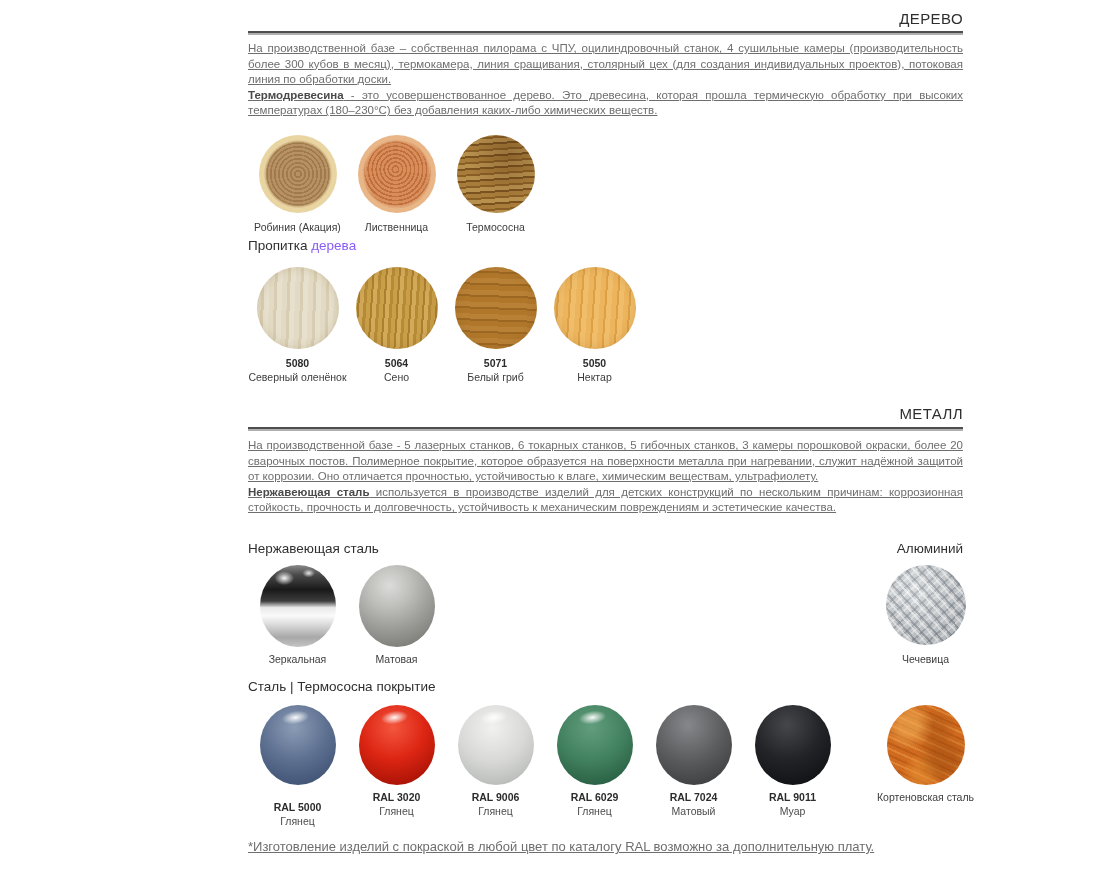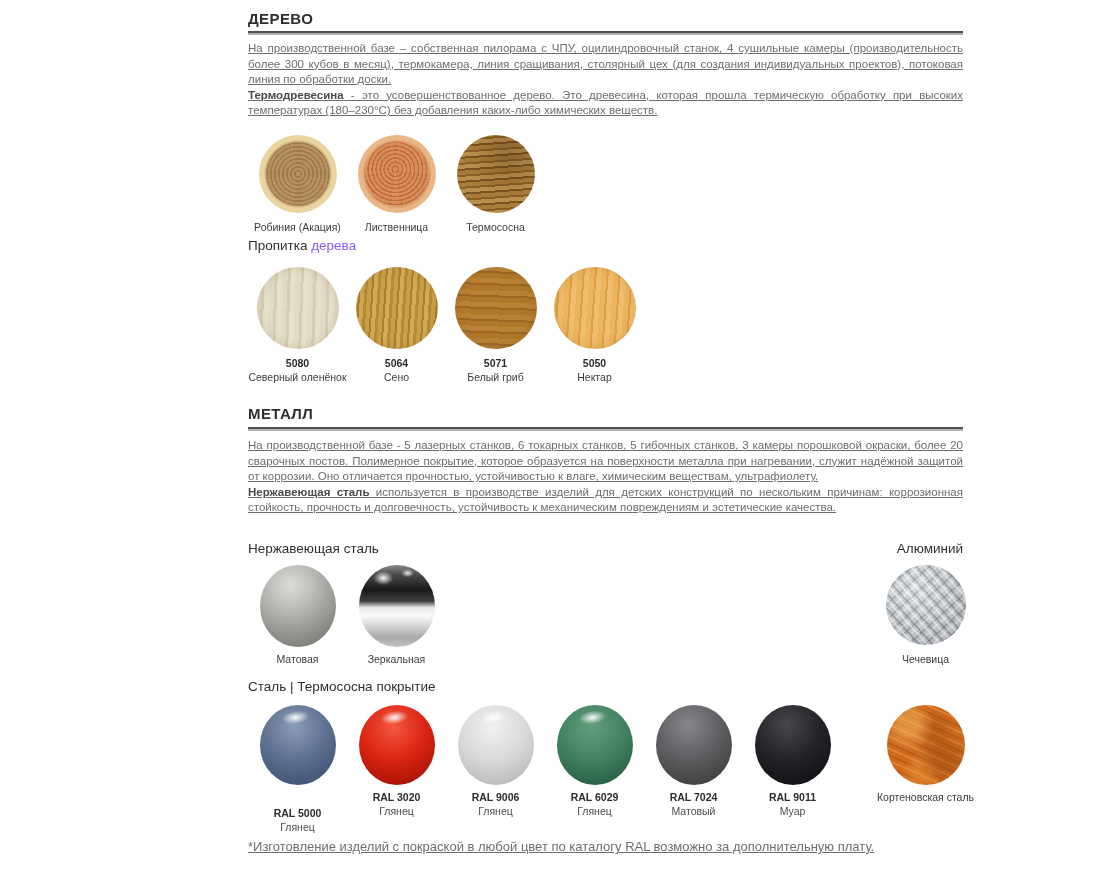--- a/index.html
+++ b/index.html
@@ -3,21 +3,21 @@
 <meta charset="utf-8">
 <style>
   html,body{margin:0;padding:0;background:#ffffff;}
   .page{
     position:relative;width:1110px;height:879px;background:#ffffff;overflow:hidden;
     font-family:"Liberation Sans","DejaVu Sans",sans-serif;
   }
   .content{position:absolute;left:248px;top:0;width:715px;height:100%;}
   .abs{position:absolute;left:0;width:100%;}
 
-  h2.sec{margin:0;font-size:15px;font-weight:bold;color:#2e2e2e;letter-spacing:.4px;line-height:17px;}
+  h2.sec{margin:0;font-size:15px;font-weight:normal;color:#2e2e2e;letter-spacing:.4px;line-height:17px;text-align:right;}
   .rule{height:4px;background:linear-gradient(to bottom,#4e4e4e 0 50%,#b0b0b0 50% 100%);}
   .body-par{margin:0;font-size:11.5px;line-height:15.6px;color:#6e6e6e;text-align:justify;text-decoration:underline;}
   .body-par strong{color:#4a4a4a;font-weight:bold;}
   .subhead{font-size:13.5px;color:#2f2f2f;line-height:16px;}
   .subhead .lighter{color:#8b5cf6;}
   .heads-row{display:flex;justify-content:space-between;}
 
   .row{display:flex;}
   .col{width:99px;display:flex;flex-direction:column;align-items:center;flex:0 0 auto;}
   .lbl{margin-top:8px;font-size:10.5px;line-height:13.5px;color:#3c3c3c;text-align:center;}
@@ -151,39 +151,39 @@
       <p class="body-par"><strong>Нержавеющая сталь</strong><span> используется в производстве изделий для детских конструкций по нескольким причинам: коррозионная стойкость, прочность и долговечность, устойчивость к механическим повреждениям и эстетические качества.</span></p>
     </div>
 
     <div class="heads-row abs" style="top:541px">
       <div class="subhead">Нержавеющая сталь</div>
       <div class="subhead">Алюминий</div>
     </div>
 
     <div class="row abs" style="top:565px">
       <div class="col">
+        <div class="sphere sw-mirror"></div>
+        <div class="lbl" style="margin-top:6px">Зеркальная</div>
+      </div>
+      <div class="col">
         <div class="sphere sw-matte"></div>
         <div class="lbl" style="margin-top:6px">Матовая</div>
-      </div>
-      <div class="col">
-        <div class="sphere sw-mirror"></div>
-        <div class="lbl" style="margin-top:6px">Зеркальная</div>
       </div>
       <div class="col push-right">
         <div class="circle sw-alum"></div>
         <div class="lbl" style="margin-top:8px">Чечевица</div>
       </div>
     </div>
 
     <div class="subhead abs" style="top:679px">Сталь | Термососна покрытие</div>
 
     <div class="row abs" style="top:705px">
       <div class="col">
         <div class="sphere ral gloss c-5000"></div>
-        <div class="lbl" style="margin-top:22px">
+        <div class="lbl" style="margin-top:16px">
           <div class="code">RAL 5000</div>
           <div class="finish">Глянец</div>
         </div>
       </div>
       <div class="col">
         <div class="sphere ral gloss c-3020"></div>
         <div class="lbl" style="margin-top:6px">
           <div class="code">RAL 3020</div>
           <div class="finish">Глянец</div>
         </div>

